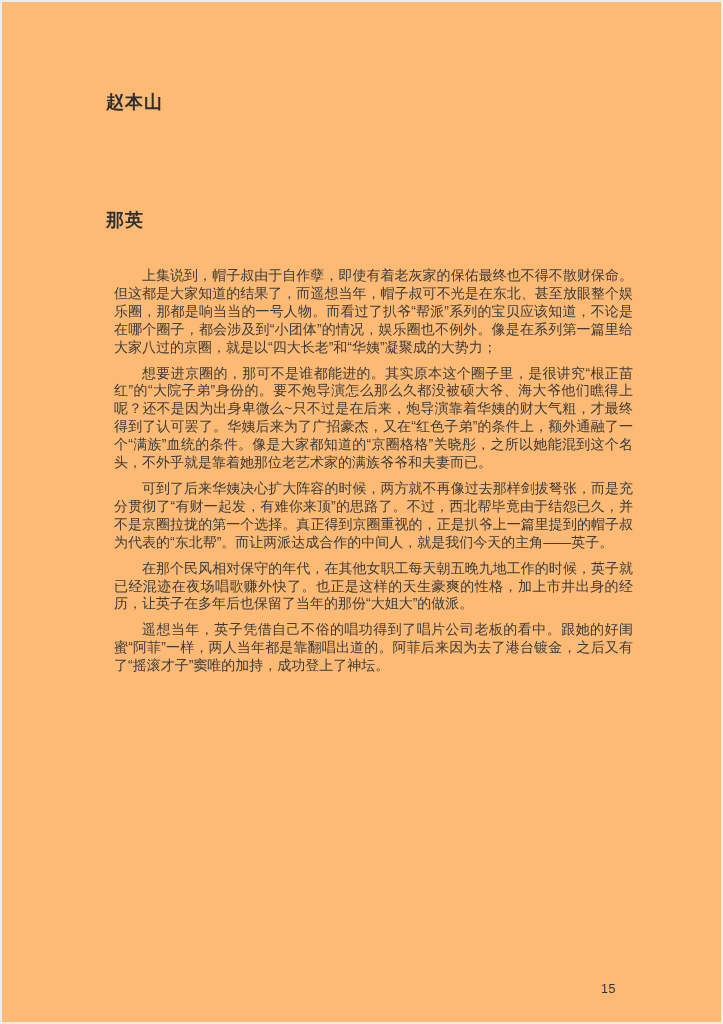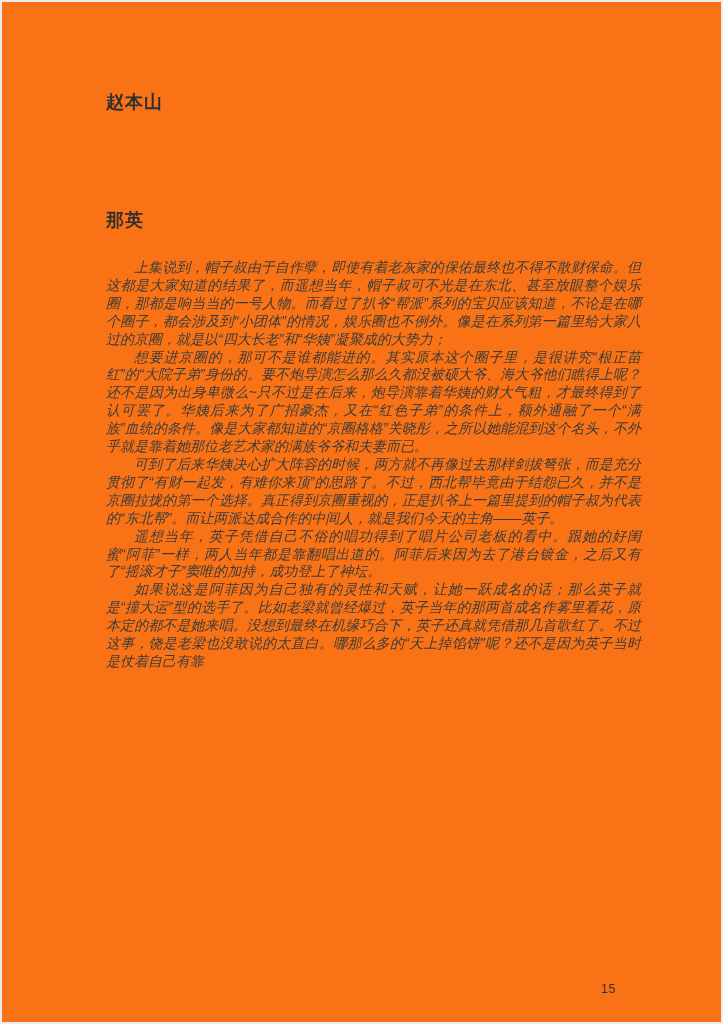--- a/index.html
+++ b/index.html
@@ -5,21 +5,21 @@
   html, body {
     margin: 0;
     padding: 0;
     background: #ffffff;
   }
   .page {
     position: relative;
     width: 723px;
     height: 1024px;
     box-sizing: border-box;
-    background: #f97316;
+    background: #fdba74;
     border: 2px solid #ececec;
     overflow: hidden;
     font-family: "Liberation Sans", "DejaVu Sans", sans-serif;
   }
   .heading {
     position: absolute;
     left: 104px;
     font-size: 18px;
     font-weight: 600;
     color: #2f2f2f;
@@ -33,42 +33,41 @@
     left: 104px;
     top: 257px;
     width: 535px;
     font-size: 14px;
     line-height: 17.9px;
     color: #3b3b3b;
     text-align: justify;
     text-justify: inter-ideograph;
   }
   .body-text p.para {
-    margin: 0;
+    margin: 8px;
     padding: 0;
     text-indent: 2em;
     word-break: break-all;
-    font-style: italic;
   }
   .page-number {
     position: absolute;
     left: 599px;
     top: 980px;
     font-size: 12.5px;
     color: #333333;
     letter-spacing: 0.5px;
   }
 </style>
 </head>
 <body>
 
 <div class="page">
   <div class="heading heading-1">赵本山</div>
   <div class="heading heading-2">那英</div>
   <div class="body-text">
       <p class="para">上集说到，帽子叔由于自作孽，即使有着老灰家的保佑最终也不得不散财保命。但这都是大家知道的结果了，而遥想当年，帽子叔可不光是在东北、甚至放眼整个娱乐圈，那都是响当当的一号人物。而看过了扒爷“帮派”系列的宝贝应该知道，不论是在哪个圈子，都会涉及到“小团体”的情况，娱乐圈也不例外。像是在系列第一篇里给大家八过的京圈，就是以“四大长老”和“华姨”凝聚成的大势力；</p>
       <p class="para">想要进京圈的，那可不是谁都能进的。其实原本这个圈子里，是很讲究“根正苗红”的“大院子弟”身份的。要不炮导演怎么那么久都没被硕大爷、海大爷他们瞧得上呢？还不是因为出身卑微么~只不过是在后来，炮导演靠着华姨的财大气粗，才最终得到了认可罢了。华姨后来为了广招豪杰，又在“红色子弟”的条件上，额外通融了一个“满族”血统的条件。像是大家都知道的“京圈格格”关晓彤，之所以她能混到这个名头，不外乎就是靠着她那位老艺术家的满族爷爷和夫妻而已。</p>
       <p class="para">可到了后来华姨决心扩大阵容的时候，两方就不再像过去那样剑拔弩张，而是充分贯彻了“有财一起发，有难你来顶”的思路了。不过，西北帮毕竟由于结怨已久，并不是京圈拉拢的第一个选择。真正得到京圈重视的，正是扒爷上一篇里提到的帽子叔为代表的“东北帮”。而让两派达成合作的中间人，就是我们今天的主角——英子。</p>
+      <p class="para">在那个民风相对保守的年代，在其他女职工每天朝五晚九地工作的时候，英子就已经混迹在夜场唱歌赚外快了。也正是这样的天生豪爽的性格，加上市井出身的经历，让英子在多年后也保留了当年的那份“大姐大”的做派。</p>
       <p class="para">遥想当年，英子凭借自己不俗的唱功得到了唱片公司老板的看中。跟她的好闺蜜“阿菲”一样，两人当年都是靠翻唱出道的。阿菲后来因为去了港台镀金，之后又有了“摇滚才子”窦唯的加持，成功登上了神坛。</p>
-      <p class="para">如果说这是阿菲因为自己独有的灵性和天赋，让她一跃成名的话；那么英子就是“撞大运”型的选手了。比如老梁就曾经爆过，英子当年的那两首成名作雾里看花，原本定的都不是她来唱。没想到最终在机缘巧合下，英子还真就凭借那几首歌红了。不过这事，饶是老梁也没敢说的太直白。哪那么多的“天上掉馅饼”呢？还不是因为英子当时是仗着自己有靠</p>
     </div>
   <div class="page-number">15</div>
 </div>
 
 </body></html>

